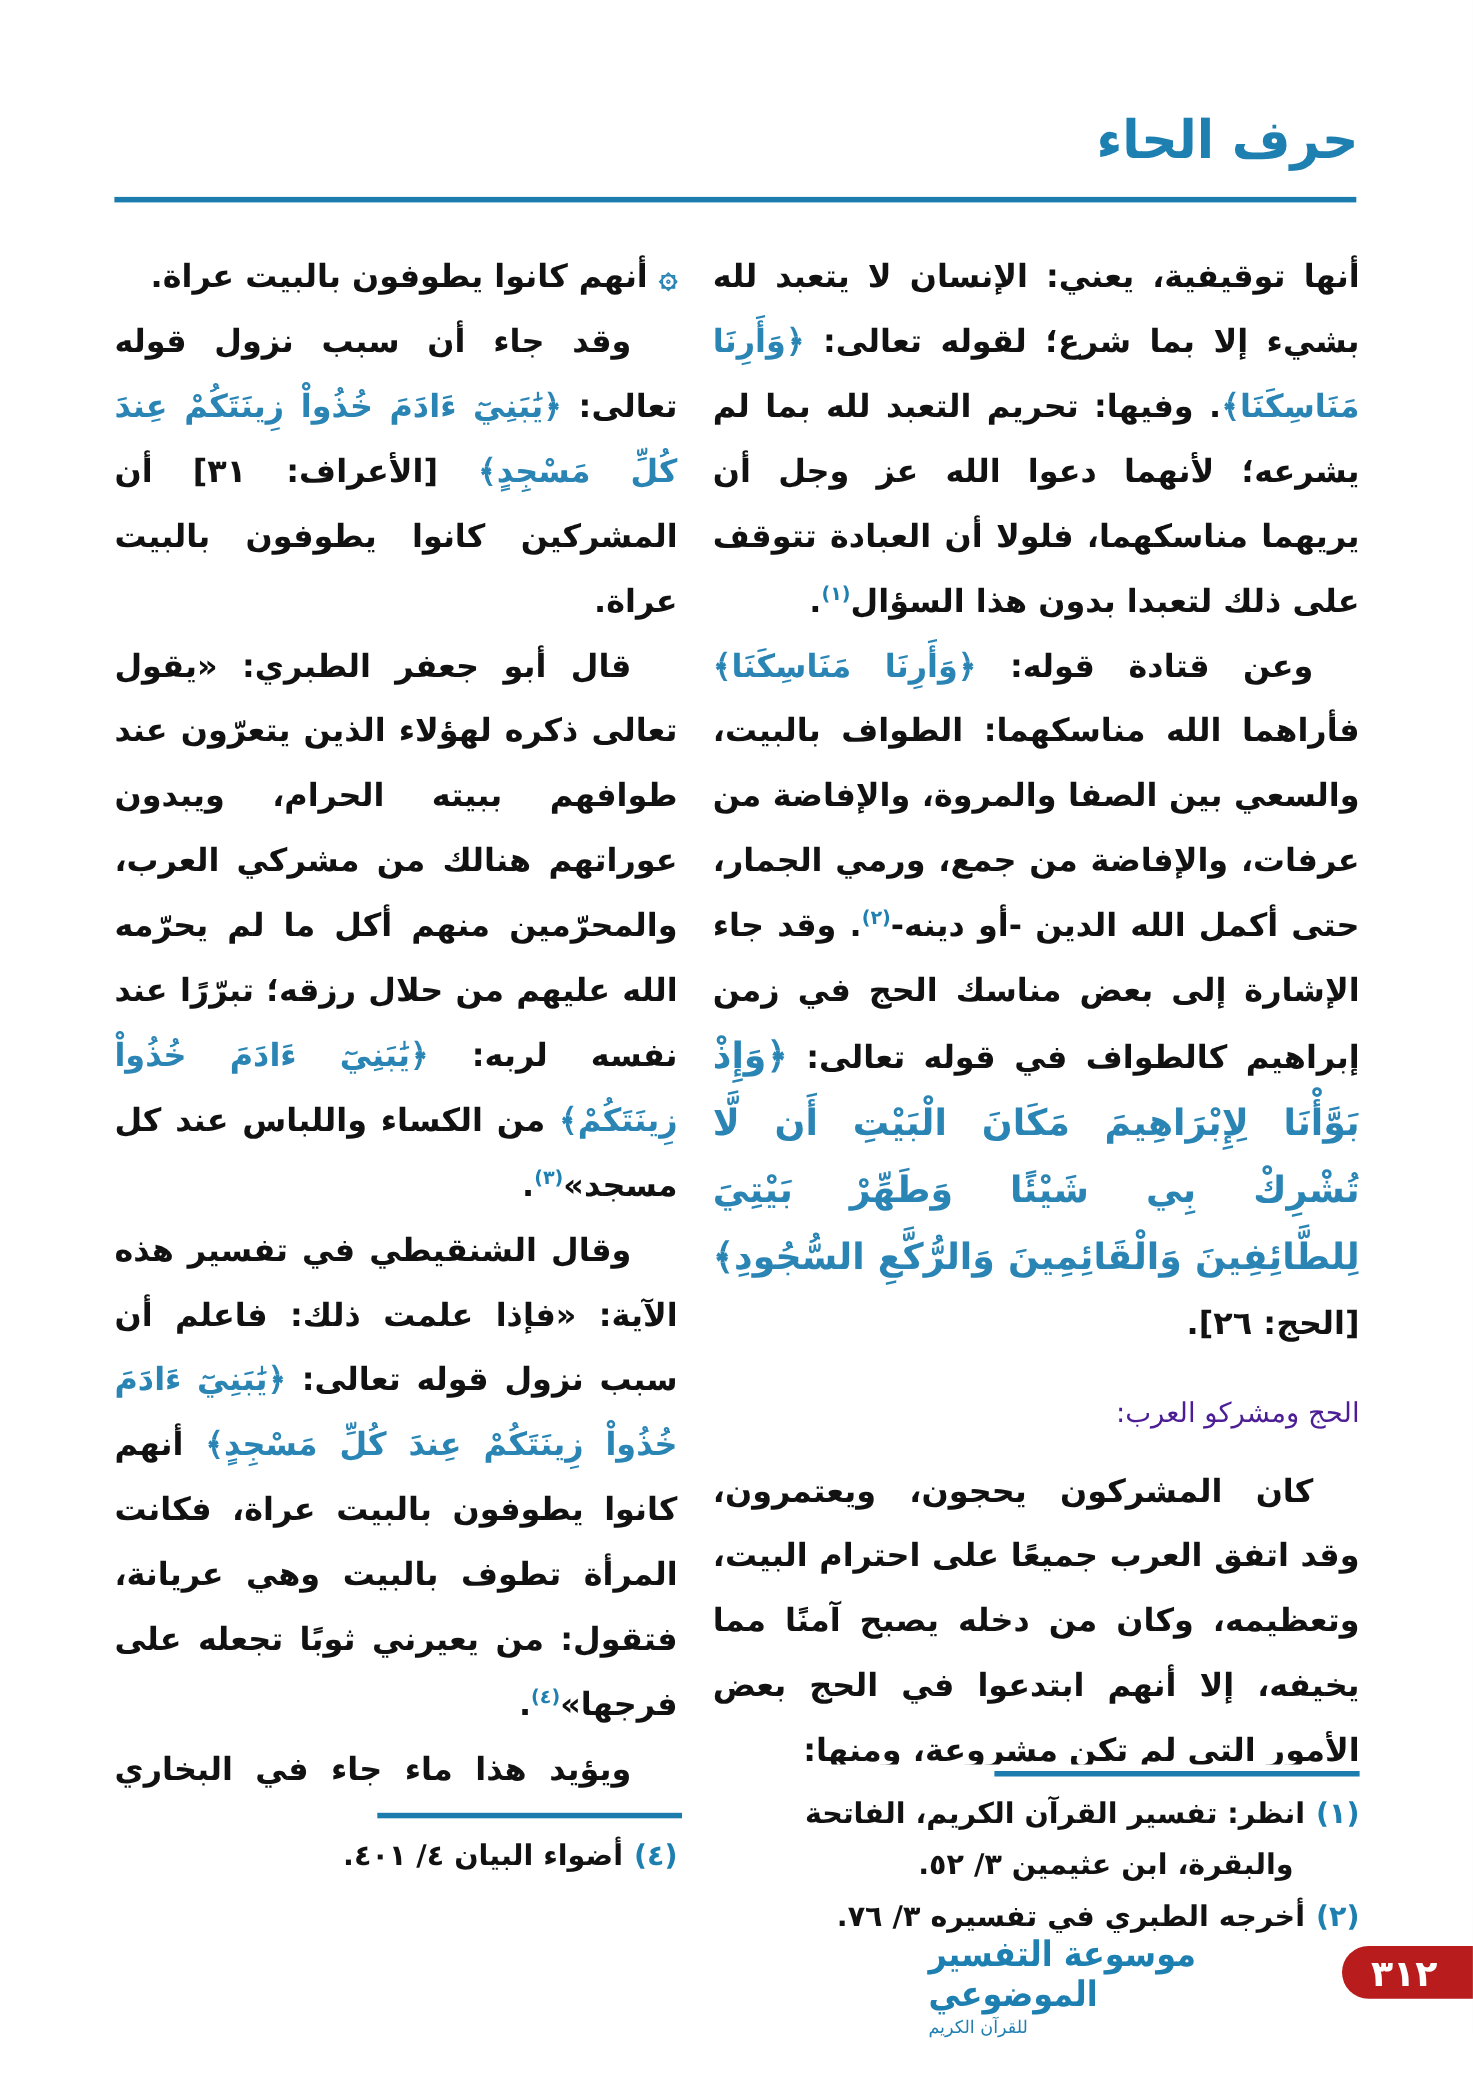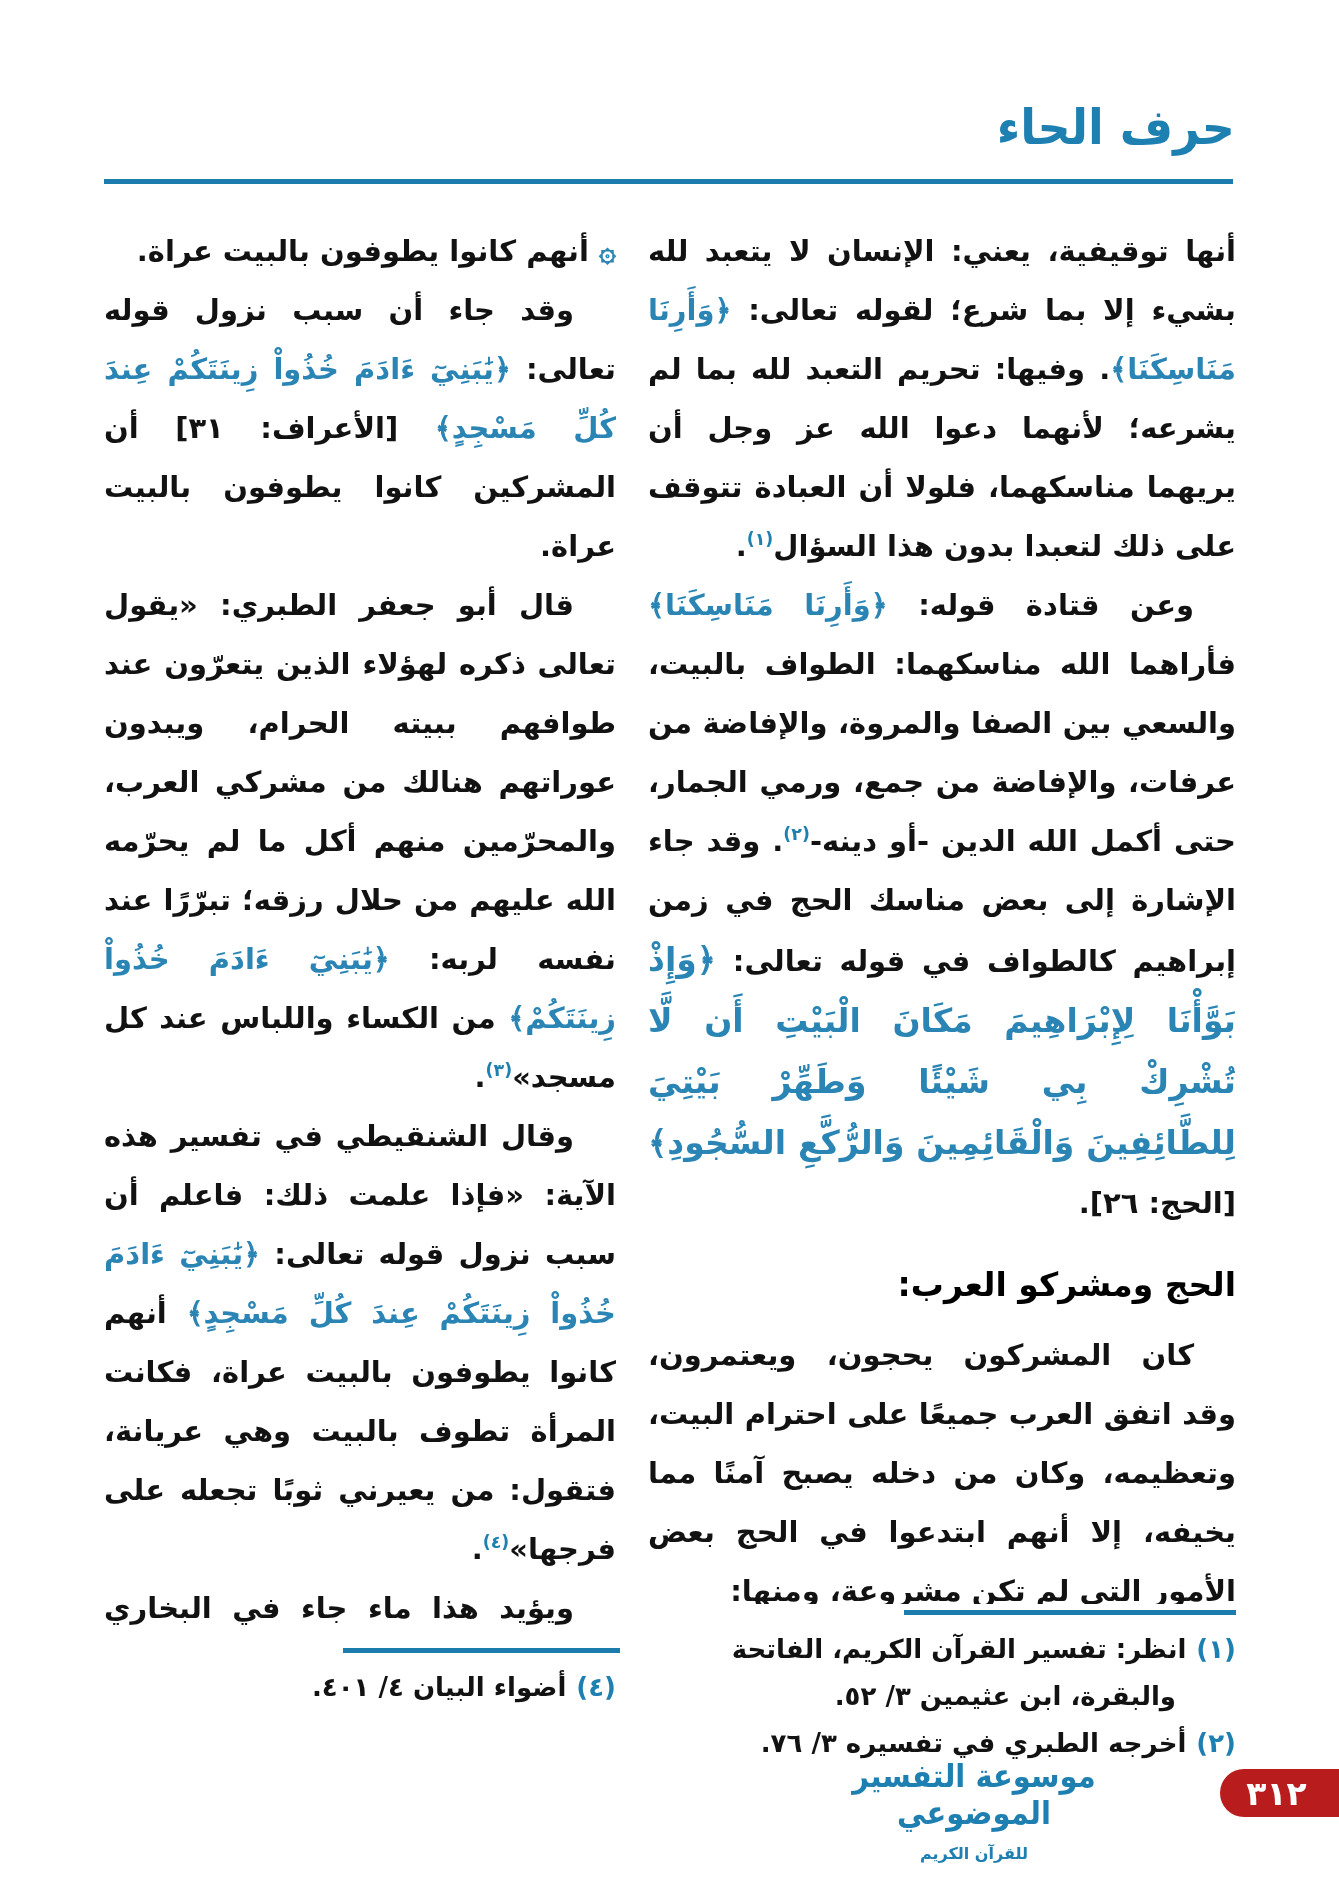--- a/index.html
+++ b/index.html
@@ -24,21 +24,21 @@
     text-align:justify;text-justify:inter-word;
     font-size:29px;font-weight:bold;line-height:59px;
   }
   .col-right{right:103px;width:588px;height:1382px;}
   .col-left{right:723px;width:512px;height:1422px;} 
   .para{margin:0;text-align:justify;}
   .para:last-child{margin-bottom:0;}
   .indent{text-indent:42px;}
   .col p{text-align-last:right;}
   .section-heading{
-    margin:22px 0 12px;color:#000000;font-size:33px;font-weight:bold;
+    margin:22px 0 12px;color:#4c1d95;font-size:25px;font-weight:normal;
   }
   
   .seg-text{color:#121212;}
   .seg-quran{color:#2a85b5;}
   .seg-quran-lg{color:#2a85b5;font-size:33px;}
   .seg-ref{color:#1e7fb1;font-size:0.60em;vertical-align:super;line-height:0;font-weight:bold;}
   .seg-orn{color:#2a85b5;}
   
   .fn-rule{position:absolute;height:5px;background:#1b7cad;}
   .fn-rule-right{top:1610px;right:103px;width:332px;}
@@ -47,24 +47,24 @@
     position:absolute;font-size:26px;line-height:47px;font-weight:bold;
     text-align:right;
   }
   .fn-block-right{top:1626px;right:103px;width:588px;}
   .fn-block-left{top:1664px;right:723px;width:512px;}
   .fn{padding-right:60px;text-indent:-60px;margin:0;}
   .fn-num{color:#1e7fb1;margin-left:10px;}
   
   .publisher-logo{
     position:absolute;top:1762px;right:235px;width:260px;
-    text-align:center;color:#1e7fb1;line-height:1.15;
+    text-align:left;color:#1e7fb1;line-height:1.15;
   }
   .logo-line1{font-size:29px;font-weight:bold;transform:scaleY(1.1);}
-  .logo-line2{font-size:16px;font-weight:bold;margin-top:16px;}
+  .logo-line2{font-size:16px;font-weight:normal;margin-top:5px;}
   .page-badge{
     position:absolute;top:1769px;left:0;width:119px;height:48px;
     background:#b91c1c;border-radius:0 33px 33px 0; 
     border-top-left-radius:0;border-bottom-left-radius:0;
     border-top-right-radius:0;border-bottom-right-radius:0;
   }
   
   .page-badge{left:auto;right:0;border-radius:33px 0 0 33px;}
   .page-badge span{
     display:flex;width:100%;height:100%;align-items:center;justify-content:center;

